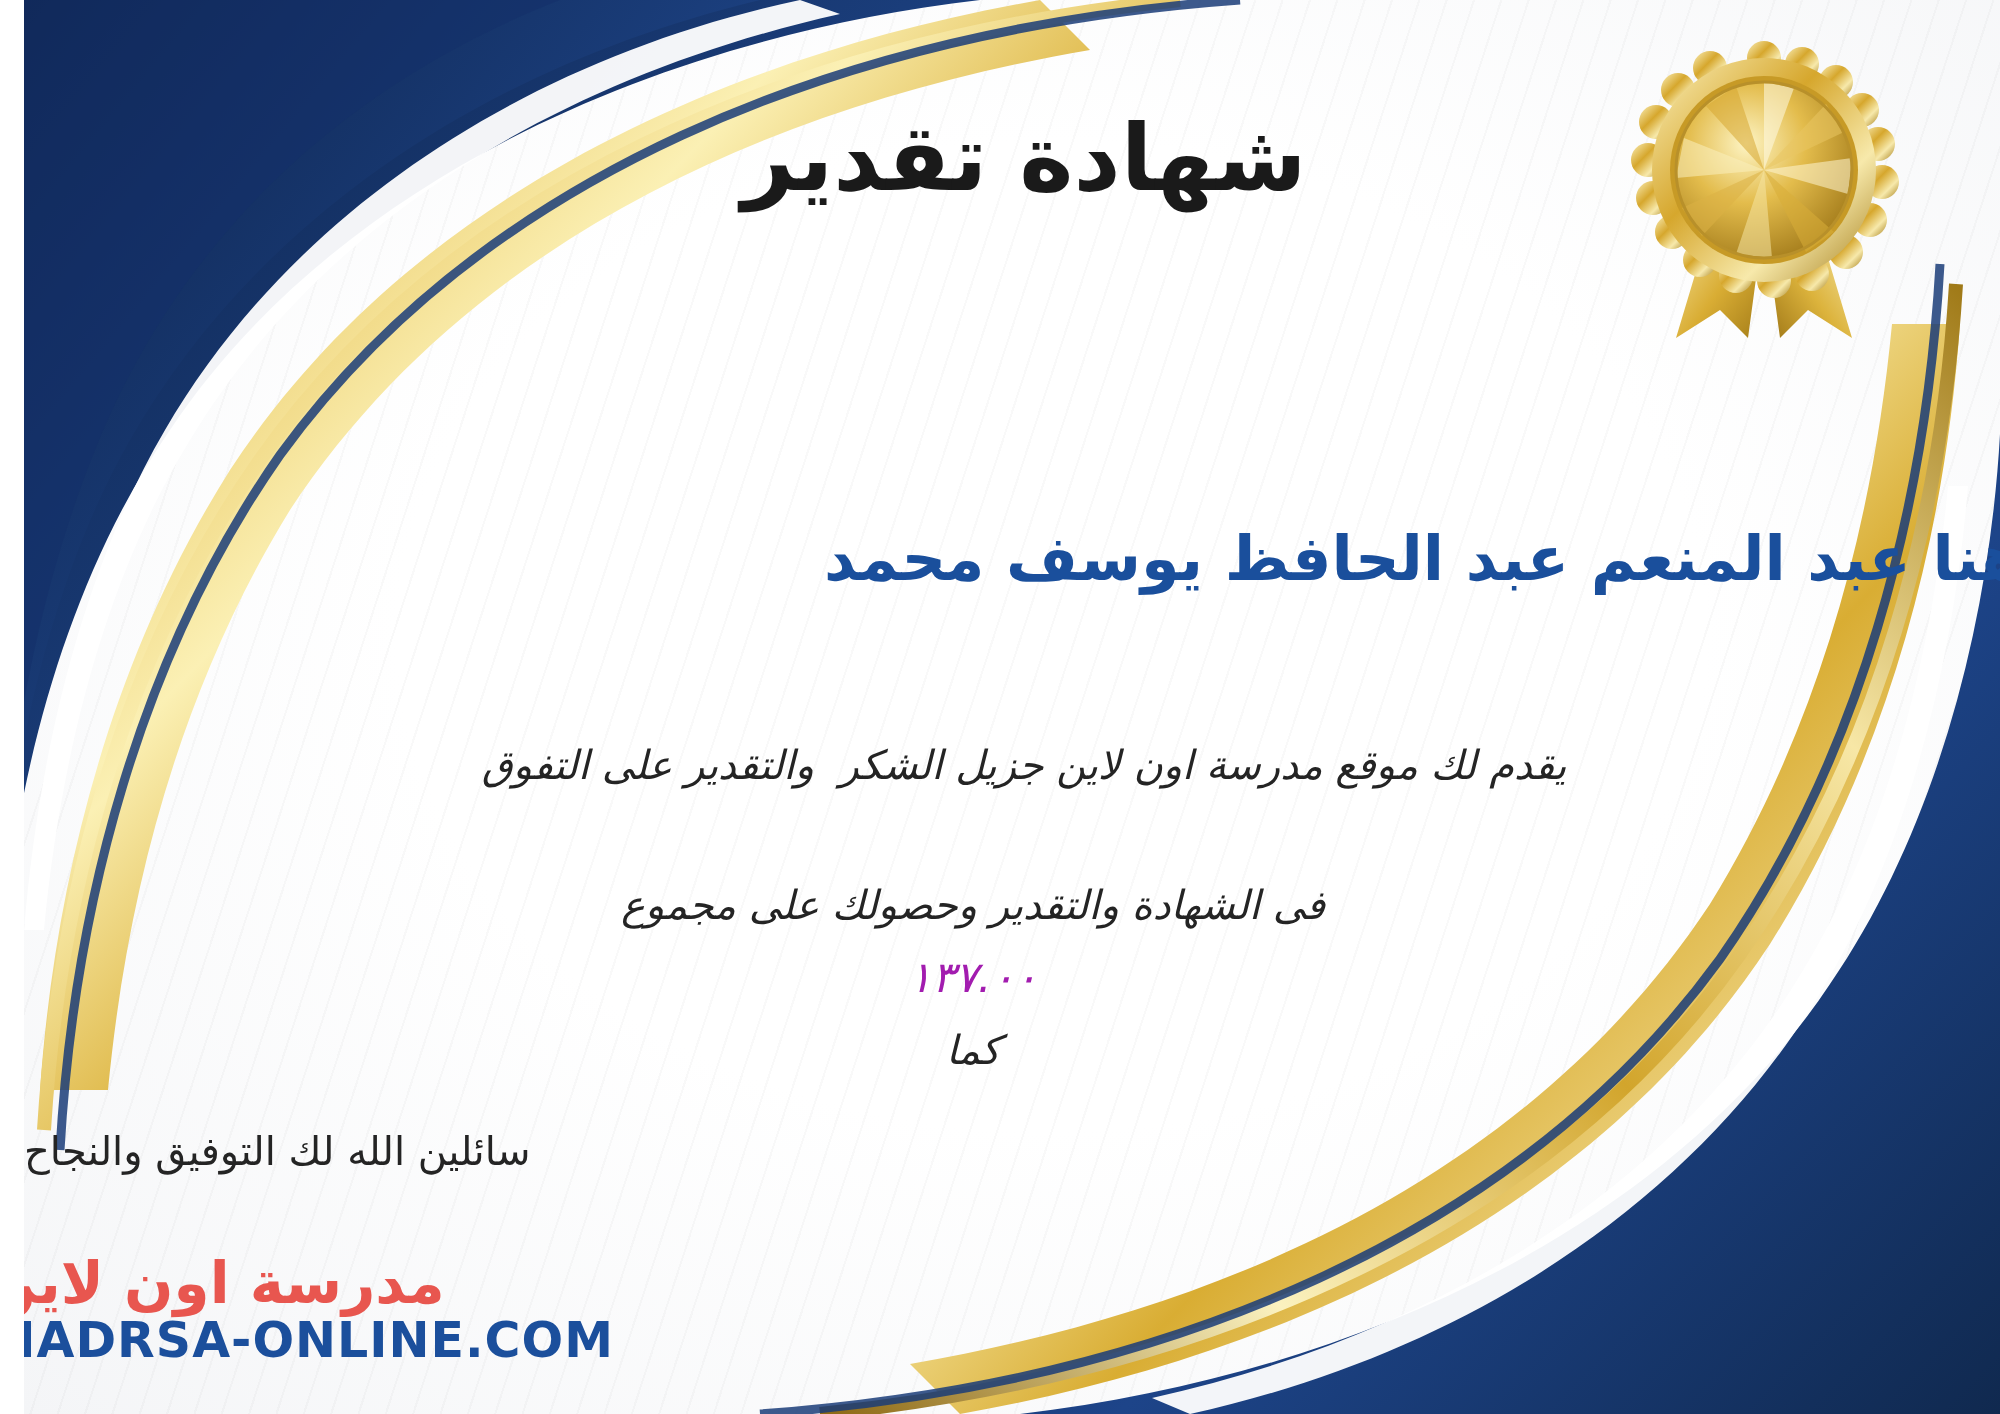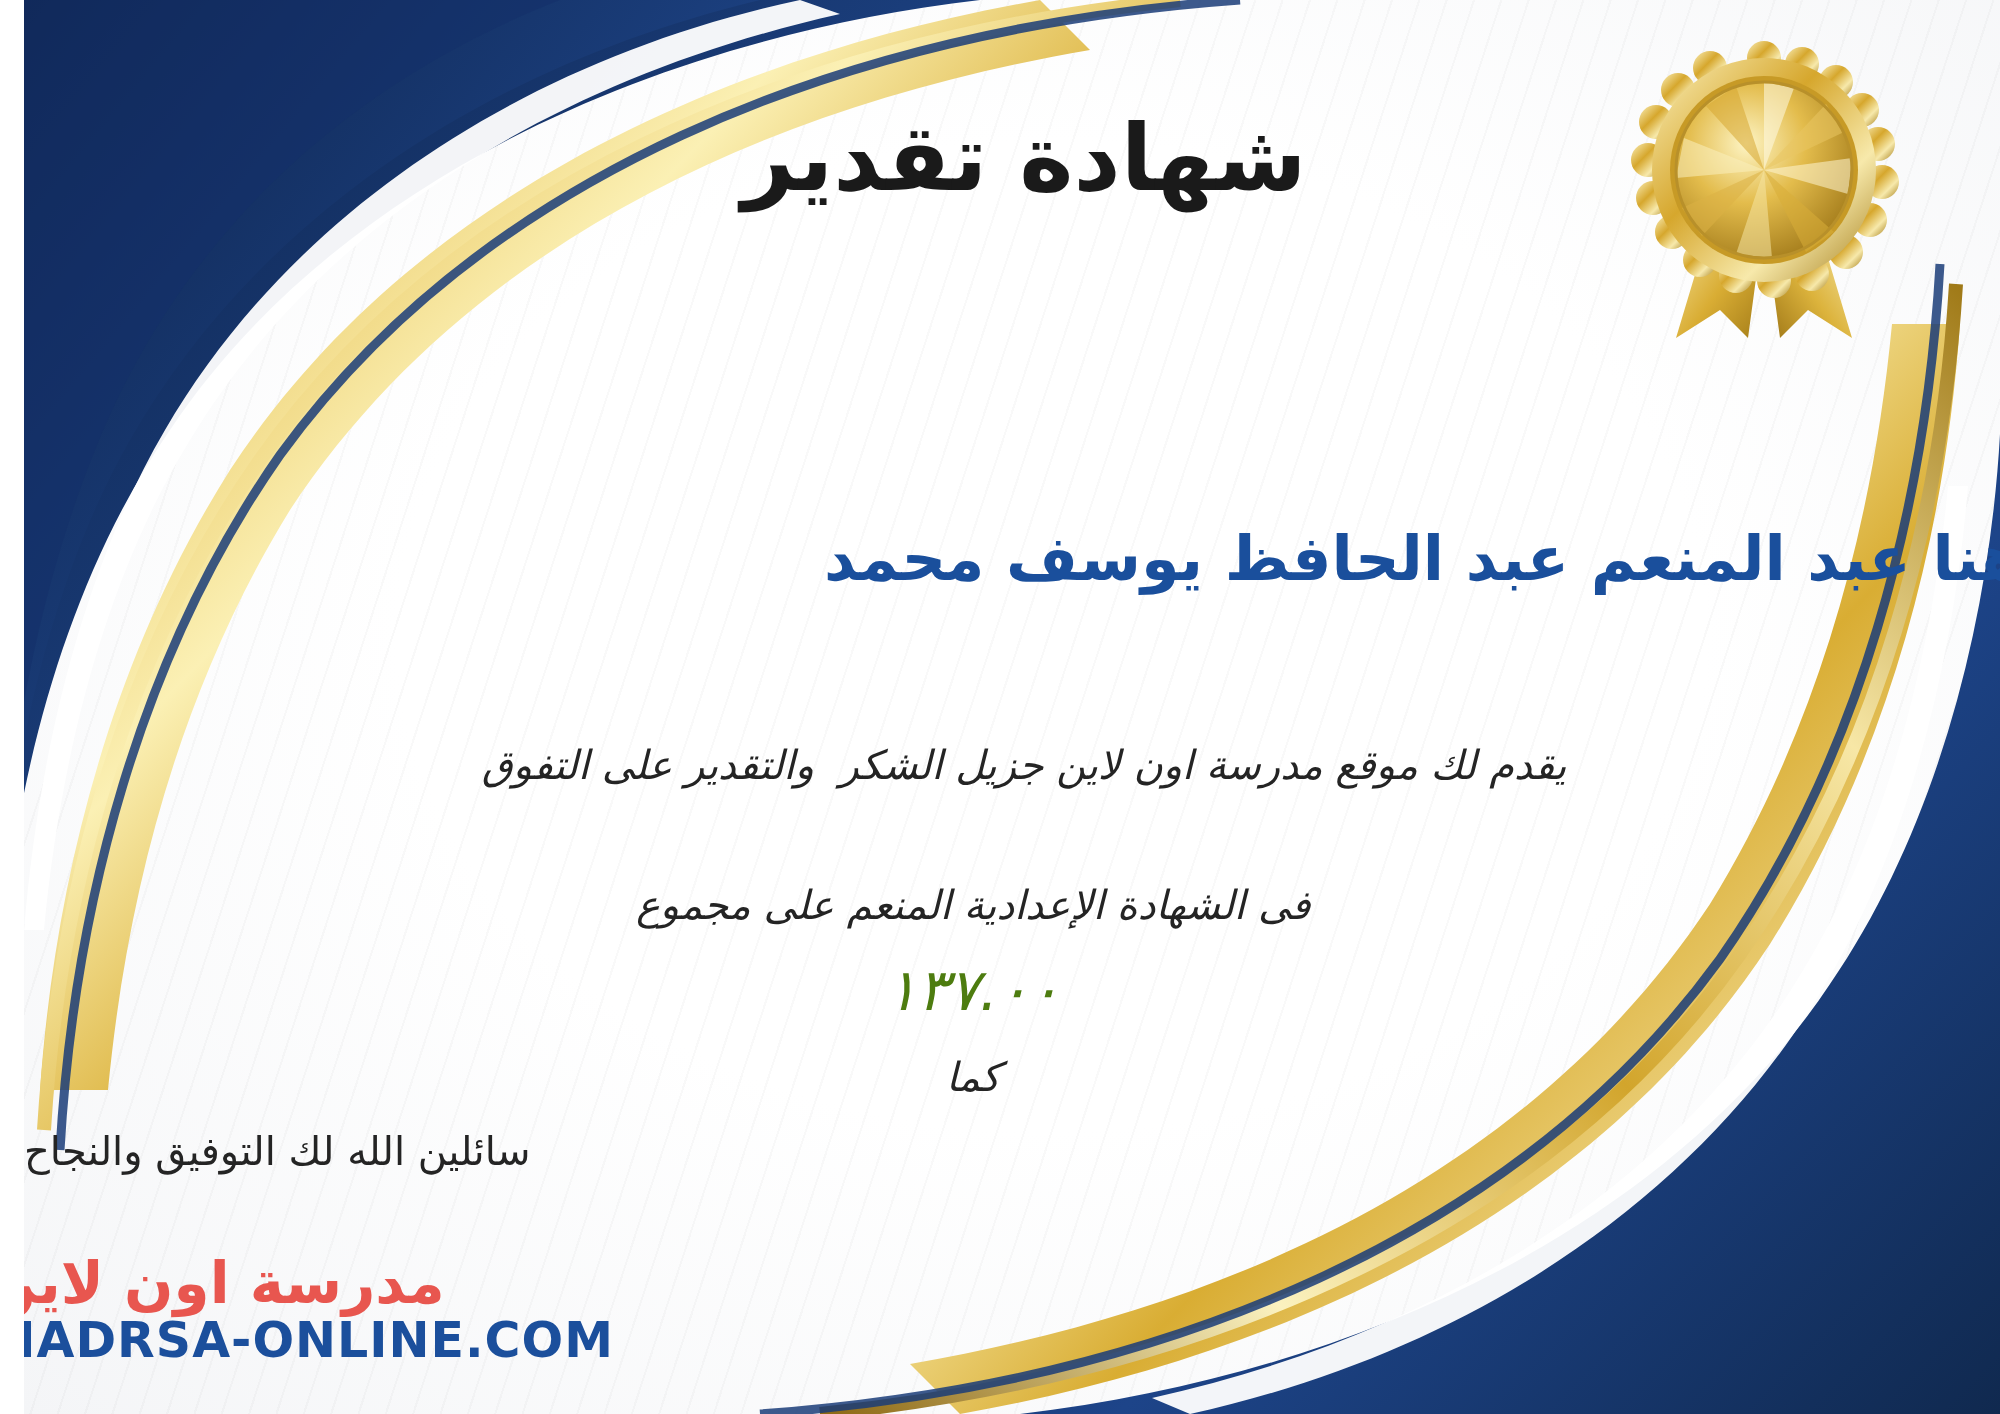--- a/index.html
+++ b/index.html
@@ -104,24 +104,24 @@
     font-weight: 400;
     color: #242424;
     line-height: 1.75;
     font-style: italic;
   }
   .body-line {
     display: block;
     white-space: pre-wrap;
   }
   .grade-number {
-    font-size: 58px;
+    font-size: 43px;
     letter-spacing: 2px;
     padding: 0 18px;
-    color: #4d7c0f;
+    color: #a21caf;
   }
 
   .closing-text {
     position: absolute;
     top: 1128px;
     left: 0;
     width: 2000px;
     text-align: left;
     font-size: 40px;
     color: #242424;
@@ -300,21 +300,21 @@
 
   <div class="content">
 
     <div class="cert-title">شهادة تقدير</div>
 
     <div class="recipient-name">هنا عبد المنعم عبد الحافظ يوسف محمد</div>
 
     <div class="body-text">
       <span class="body-line">يقدم لك موقع مدرسة اون لاين جزيل الشكر  والتقدير على التفوق</span>
       <span class="body-line">
-        <span>فى الشهادة الإعدادية المنعم على مجموع</span>
+        <span>فى الشهادة والتقدير وحصولك على مجموع</span>
         <span class="grade-number">١٣٧.٠٠</span>
         <span>كما</span>
       </span>
     </div>
 
     <div class="closing-text">سائلين الله لك التوفيق  والنجاح</div>
   </div>
 
   <div class="brand">
     <div class="brand-text">

